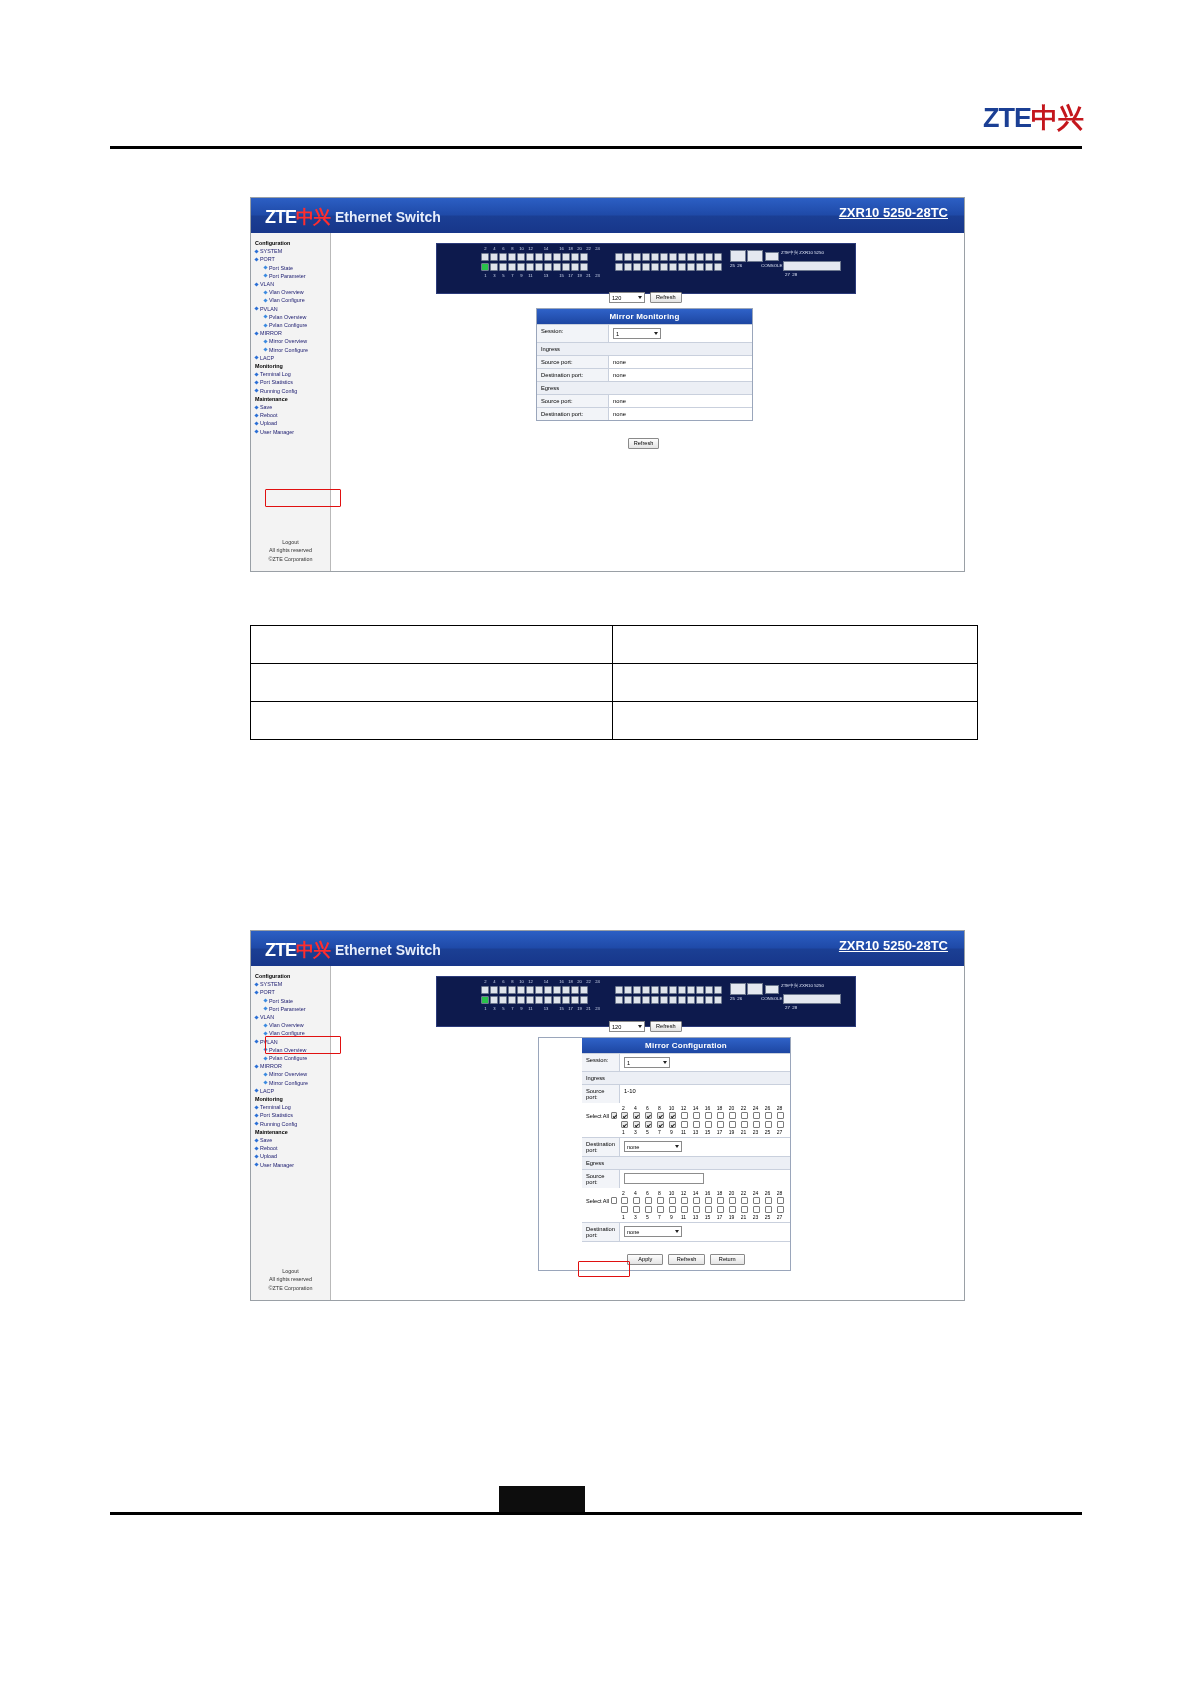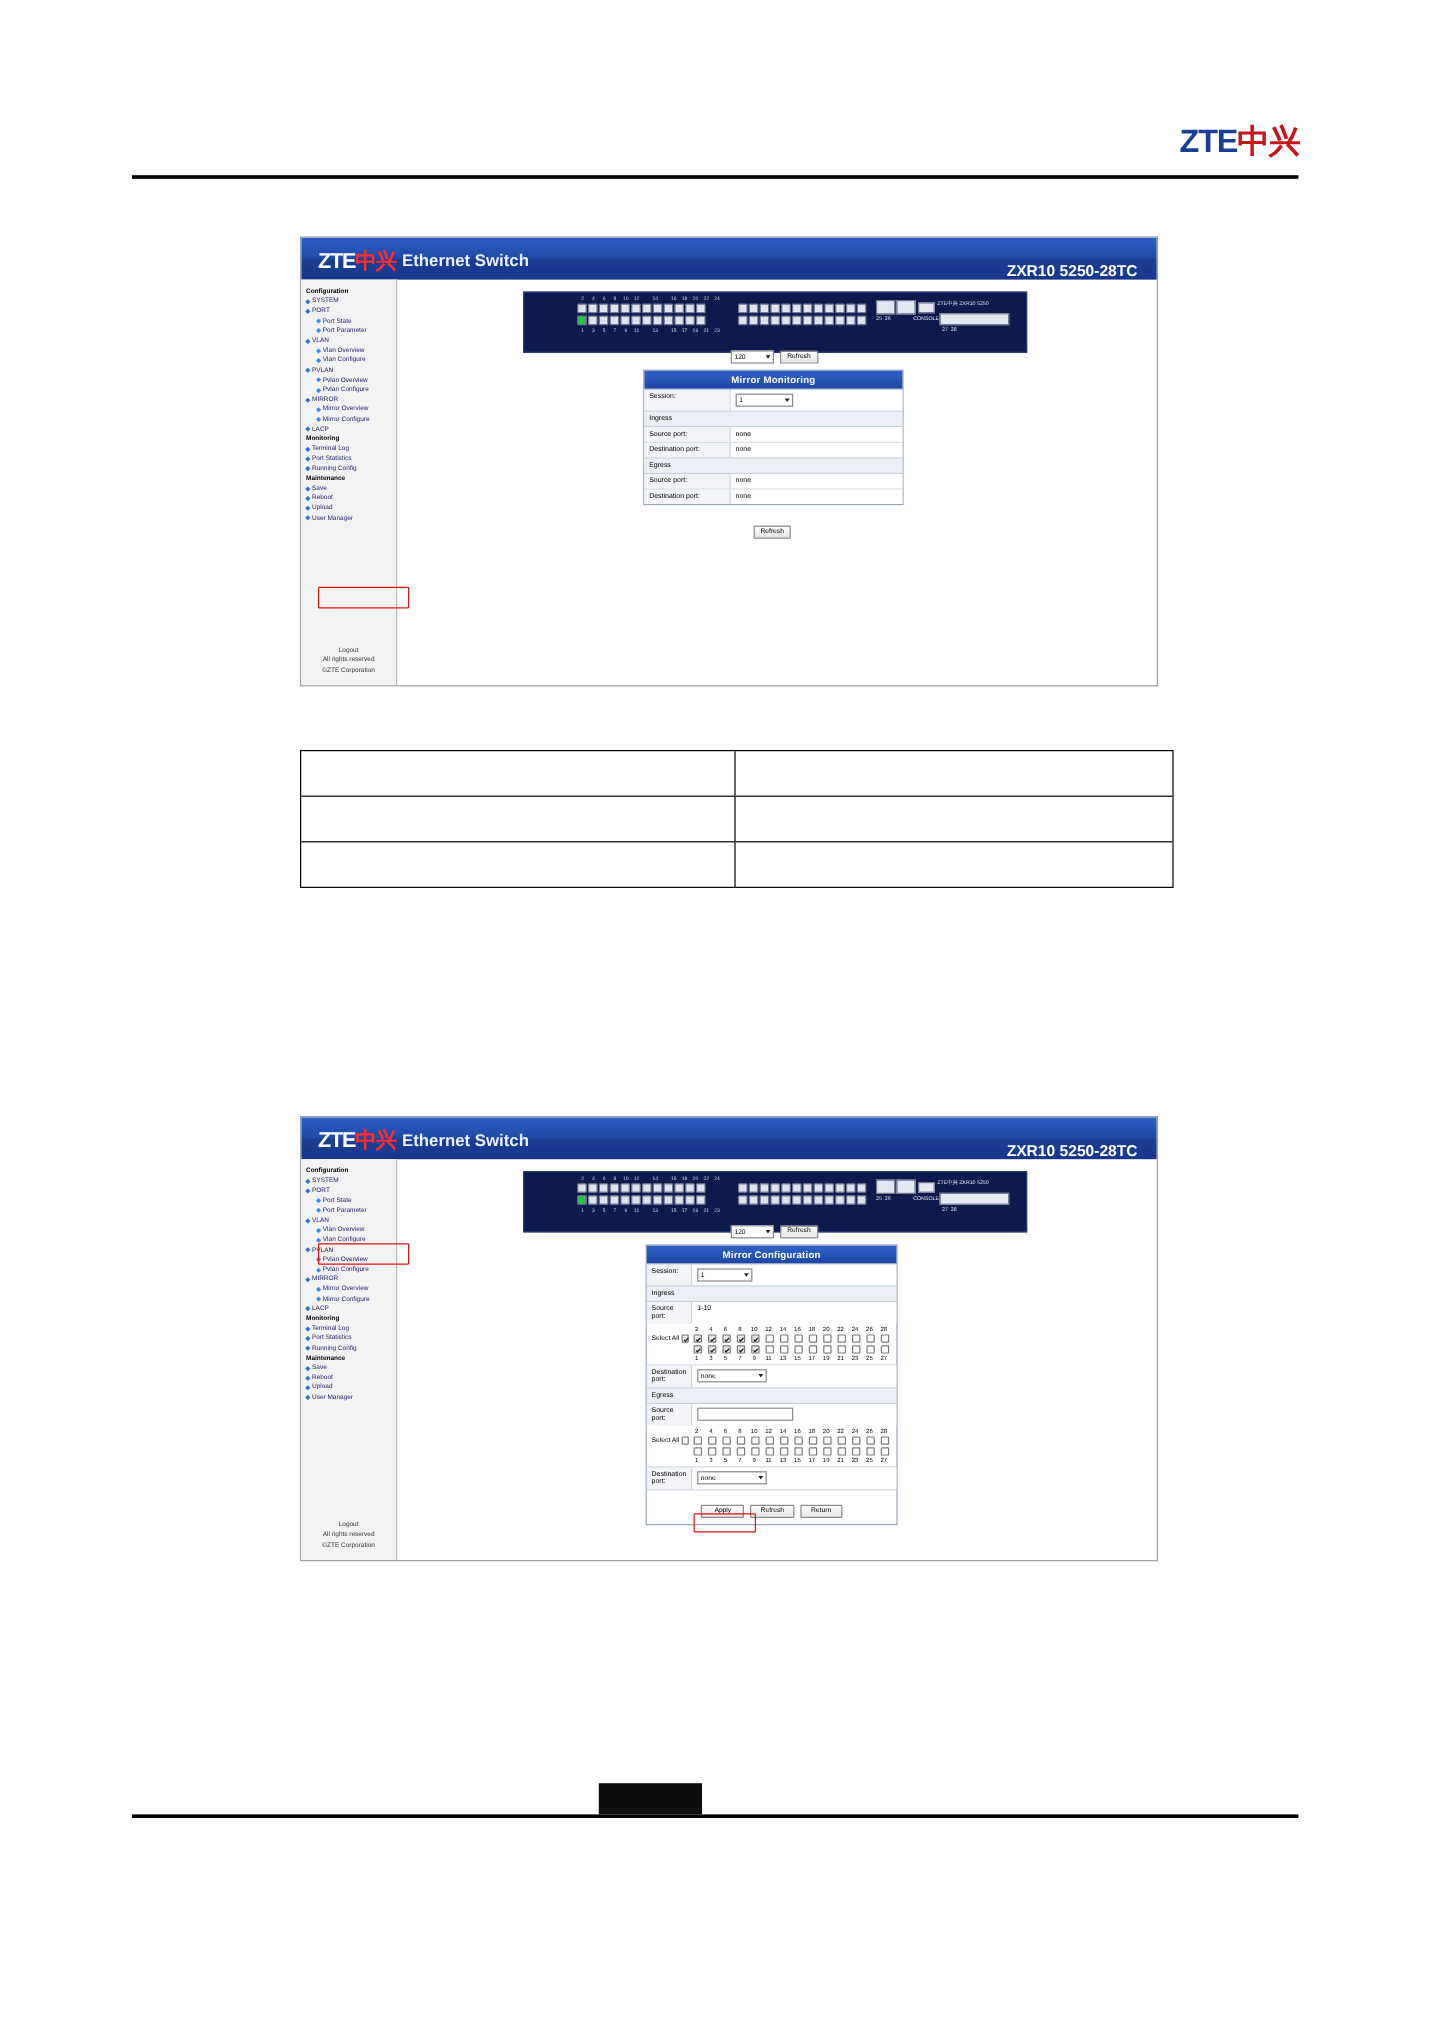--- a/index.html
+++ b/index.html
@@ -47,21 +47,21 @@
     background:linear-gradient(180deg,#2c5fc4 0%,#1f4aa8 48%,#1b3f94 52%,#17368a 100%);
   }
   .banner .bl{
     position:absolute;left:14px;top:7px;font-size:18px;font-weight:bold;color:#fff;letter-spacing:-1px;
   }
   .banner .bl .cn{color:#ff2d2d;}
   .banner .bt{
     position:absolute;left:84px;top:11px;font-size:14px;color:#e7eefc;font-weight:bold;
   }
   .banner .br{
-    position:absolute;right:16px;top:20px;font-size:13px;font-weight:bold;color:#fff;
+    position:absolute;right:16px;top:7px;font-size:13px;font-weight:bold;color:#fff;text-decoration:underline;
   }
 
   
   .nav{
     position:absolute;left:0;top:35px;width:80px;bottom:0;
     background:#f3f3f3;border-right:1px solid #b9b9b9;
     font-size:5.4px;line-height:8.2px;color:#1a1a6e;
     padding:6px 0 0 4px;
     box-sizing:border-box;
   }
@@ -515,21 +515,21 @@
     </div>
 
     <div class="toolbar" style="left:358px;top:90px;">
       <span class="selbox" style="width:30px;">
         <span>120</span>
           <span class="cv"></span>
       </span>
       <span class="btn">Refresh</span>
     </div>
 
-    <div class="panel" style="left:287px;top:106px;width:208px;">
+    <div class="panel" style="left:287px;top:106px;width:208px;padding-left:43px;">
       <div class="panel-hd">Mirror Configuration</div>
 
       <div class="frow">
         <div class="flabel" style="width:38px">Session:</div>
         <div class="fvalue">
           <span class="selbox" style="width:40px;">
             <span>1</span>
               <span class="cv"></span>
           </span>
         </div>

